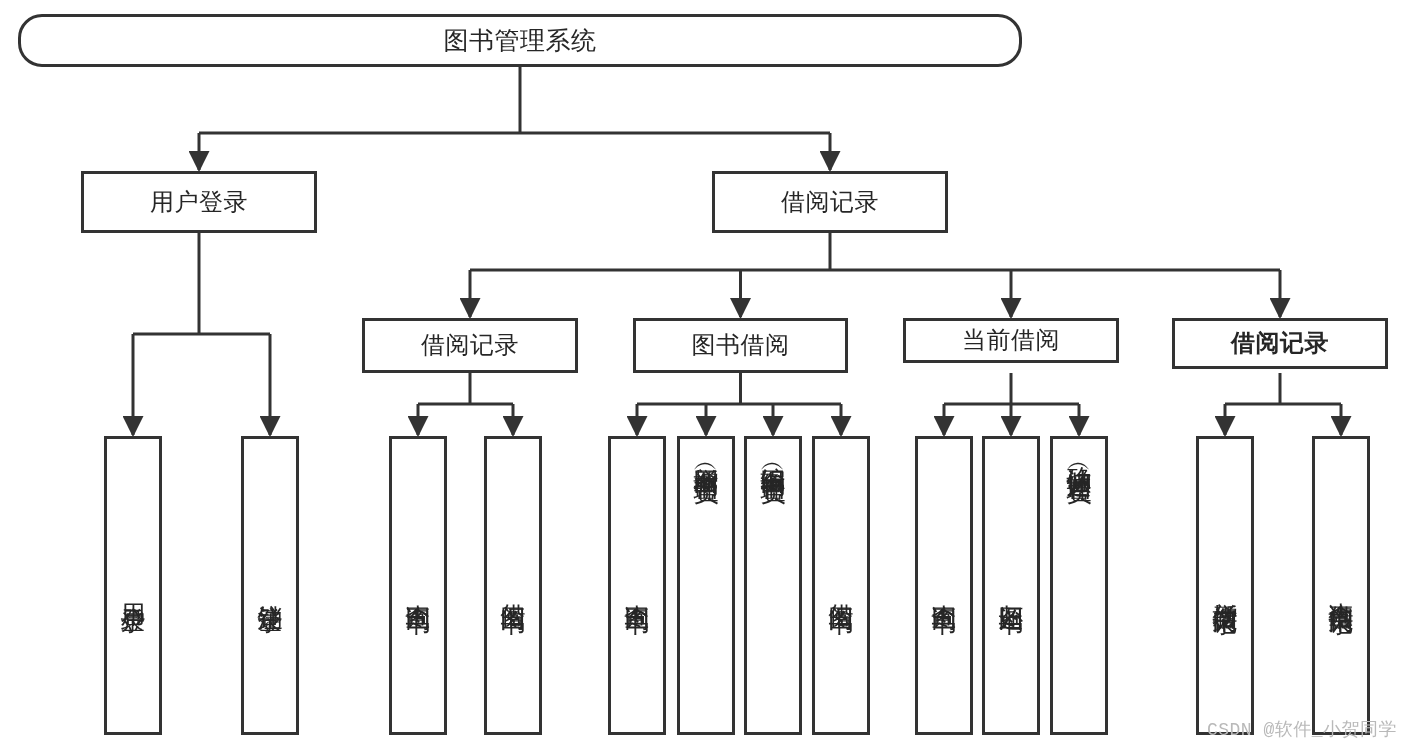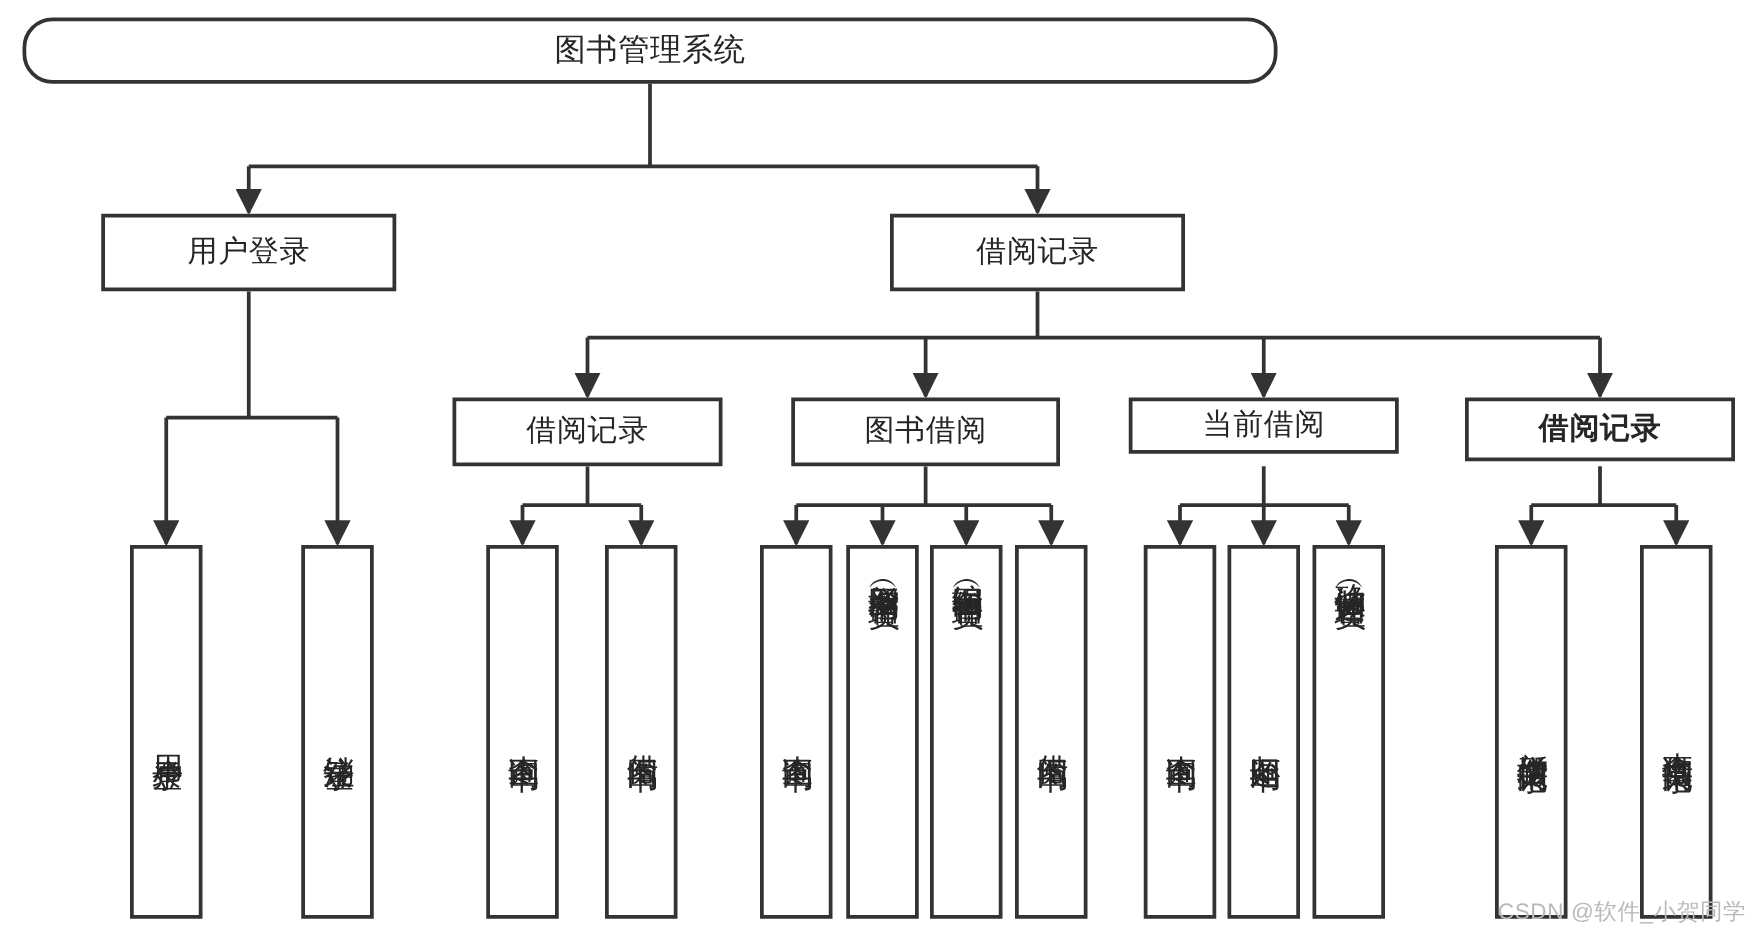--- a/index.html
+++ b/index.html
@@ -74,21 +74,21 @@
   }
   .watermark {
     position: absolute;
     right: 8px;
     bottom: 6px;
     font-size: 18px;
     color: #b9b9b9;
     letter-spacing: 0.5px;
     z-index: 6;
     white-space: nowrap;
-    font-family: Liberation Sans, sans-serif;
+    font-family: Liberation Mono, monospace;
   }
 </style>
 </head>
 <body>
 
 <div id="canvas">
 
   <svg id="edges" viewBox="0 0 1405 747" xmlns="http://www.w3.org/2000/svg">
     <defs>
       <marker id="arrow" viewBox="0 0 10 10" refX="9" refY="5" markerWidth="7" markerHeight="7" orient="auto-start-reverse">

